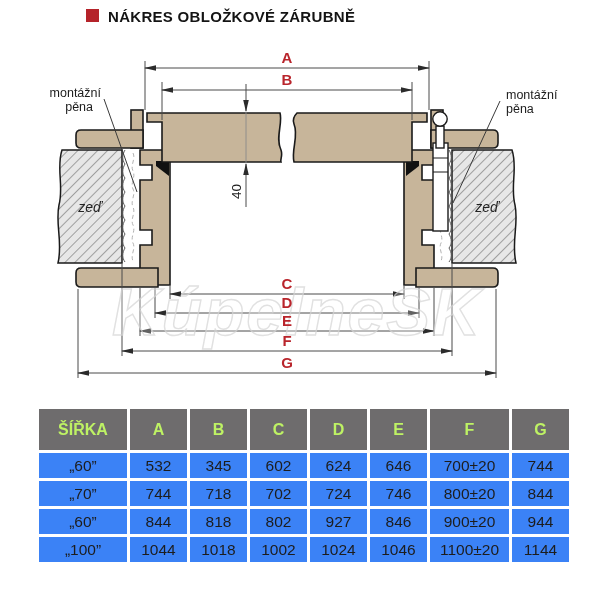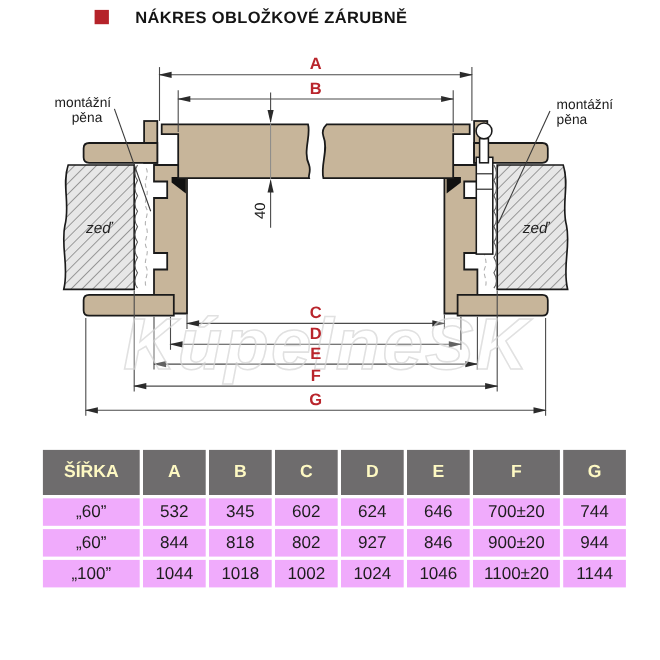--- a/index.html
+++ b/index.html
@@ -1,40 +1,40 @@
 <!DOCTYPE html>
 <html><head>
 <meta charset="utf-8">
 <style>
   html,body{margin:0;padding:0;}
   body{
     width:600px;height:600px;position:relative;background:#ffffff;
     font-family:"Liberation Sans",sans-serif;overflow:hidden;
   }
-  .title-row{position:absolute;left:86px;top:8px;display:flex;align-items:flex-start;gap:24px;}
+  .title-row{position:absolute;left:86px;top:8px;display:flex;align-items:flex-start;gap:9px;}
   .title-square{width:13px;height:13px;background:#b5232a;margin-top:1px;flex:0 0 auto;}
   .title-text{font-size:15px;font-weight:bold;letter-spacing:.3px;color:#141414;white-space:nowrap;}
   svg#diagram{position:absolute;left:0;top:0;}
   .dimline{stroke:#4a4a4a;stroke-width:1;}
   .extline{stroke:#4a4a4a;stroke-width:1;}
   .redlbl{fill:#b9252c;font-size:15px;font-weight:bold;text-anchor:middle;}
   .smalllbl{fill:#1c1c1c;font-size:12.5px;}
   .walllbl{fill:#222;font-size:14px;font-style:italic;}
   .wood{fill:#c7b59a;stroke:#1a1a1a;stroke-width:1.6;}
   .whitepart{fill:#ffffff;stroke:#1a1a1a;stroke-width:1.4;}
   table.dims{
     position:absolute;left:36px;top:406px;width:530px;
     border-collapse:separate;border-spacing:3px;table-layout:fixed;
   }
   table.dims th{
-    background:#6e6c6d;color:#fef9c3;font-size:16px;font-weight:bold;
+    background:#6e6c6d;color:#bef264;font-size:16px;font-weight:bold;
     height:41px;text-align:center;padding:0;
   }
   table.dims td{
-    background:#f0abfc;color:#1d1d1d;font-size:15.5px;
+    background:#3b82f6;color:#1d1d1d;font-size:15.5px;
     height:25px;text-align:center;padding:0;white-space:nowrap;
   }
 </style>
 </head>
 <body>
 
 <div class="title-row">
   <div class="title-square"></div>
   <div class="title-text">NÁKRES OBLOŽKOVÉ ZÁRUBNĚ</div>
 </div>
@@ -182,20 +182,30 @@
       <td>„60”</td>
       <td>532</td>
       <td>345</td>
       <td>602</td>
       <td>624</td>
       <td>646</td>
       <td>700±20</td>
       <td>744</td>
     </tr>
     <tr>
+      <td>„70”</td>
+      <td>744</td>
+      <td>718</td>
+      <td>702</td>
+      <td>724</td>
+      <td>746</td>
+      <td>800±20</td>
+      <td>844</td>
+    </tr>
+    <tr>
       <td>„60”</td>
       <td>844</td>
       <td>818</td>
       <td>802</td>
       <td>927</td>
       <td>846</td>
       <td>900±20</td>
       <td>944</td>
     </tr>
     <tr>

